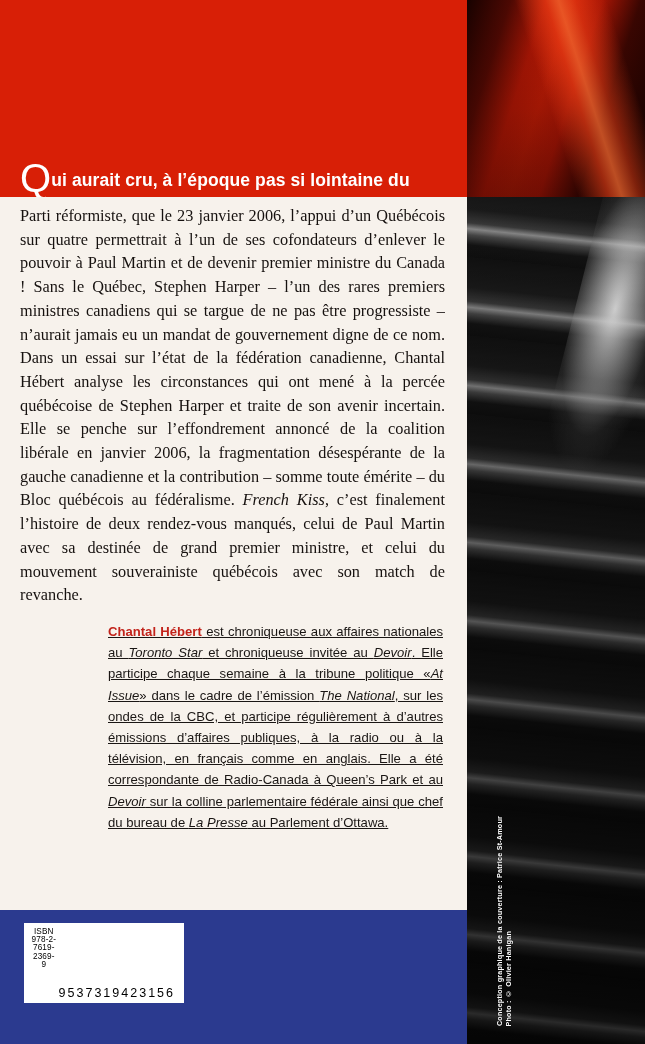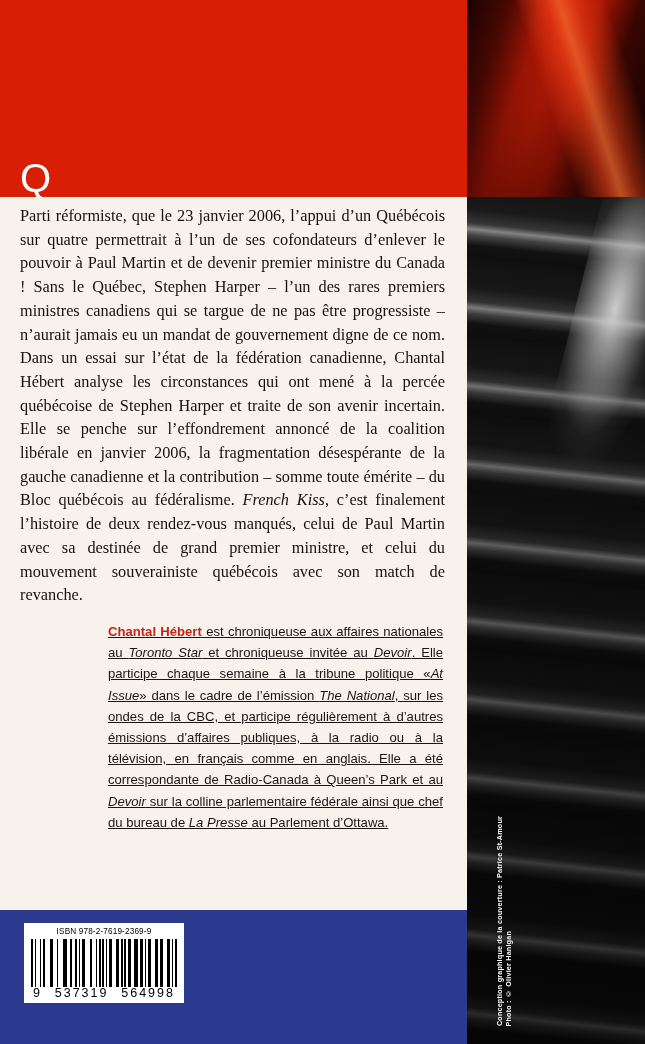--- a/index.html
+++ b/index.html
@@ -222,21 +222,21 @@
   .barcode-box {
     position: absolute;
     left: 24px;
     top: 923px;
     width: 160px;
     height: 80px;
     background: #ffffff;
     box-sizing: border-box;
     padding: 5px 7px 4px 7px;
     display: flex;
-    flex-direction: column;
+    flex-direction: row;
   }
   .isbn-text {
     font-family: "Liberation Sans", sans-serif;
     font-size: 8.2px;
     color: #000;
     text-align: center;
     letter-spacing: 0.15px;
     line-height: 1;
     margin-bottom: 3px;
   }
@@ -281,20 +281,21 @@
 
   <div class="credits">
     <div class="credit-line">Conception graphique de la couverture : Patrice St-Amour</div>
     <div class="credit-line">Photo : © Olivier Hanigan</div>
   </div>
 
   <div class="red-panel"></div>
 
   <div class="headline">
     <span class="dropcap">Q</span>
+      <span>ui aurait cru, à l’époque pas si lointaine du</span>
   </div>
 
   <div class="body-panel">
     <p class="blurb">Parti réformiste, que le 23 janvier 2006, l’appui d’un Québécois sur quatre permettrait à l’un de ses cofondateurs d’enlever le pouvoir à Paul Martin et de devenir premier ministre du Canada ! Sans le Québec, Stephen Harper – l’un des rares premiers ministres canadiens qui se targue de ne pas être progressiste – n’aurait jamais eu un mandat de gouvernement digne de ce nom. Dans un essai sur l’état de la fédération canadienne, Chantal Hébert analyse les circonstances qui ont mené à la percée québécoise de Stephen Harper et traite de son avenir incertain. Elle se penche sur l’effondrement annoncé de la coalition libérale en janvier 2006, la fragmentation désespérante de la gauche canadienne et la contribution – somme toute émérite – du Bloc québécois au fédéralisme. <i>French Kiss</i>, c’est finalement l’histoire de deux rendez-vous manqués, celui de Paul Martin avec sa destinée de grand premier ministre, et celui du mouvement souverainiste québécois avec son match de revanche.</p>
     <div class="bio"><span class="bio-name">Chantal Hébert</span> est chroniqueuse aux affaires nationales au <i>Toronto Star</i> et chroniqueuse invitée au <i>Devoir</i>. Elle participe chaque semaine à la tribune politique «<i>At Issue</i>» dans le cadre de l’émission <i>The National</i>, sur les ondes de la CBC, et participe régulièrement à d’autres émissions d’affaires publiques, à la radio ou à la télévision, en français comme en anglais. Elle a été correspondante de Radio-Canada à Queen’s Park et au <i>Devoir</i> sur la colline parlementaire fédérale ainsi que chef du bureau de <i>La Presse</i> au Parlement d’Ottawa.</div>
   </div>
 
   <div class="blue-band"></div>
 
   <div class="barcode-box">
@@ -356,17 +357,17 @@
         <div class="bar g" style="width: 2.32558%;"></div>
         <div class="bar" style="width: 2.32558%;"></div>
         <div class="bar g" style="width: 1.16279%;"></div>
         <div class="bar" style="width: 1.16279%;"></div>
         <div class="bar g" style="width: 1.16279%;"></div>
         <div class="bar" style="width: 1.16279%;"></div>
       </div>
     <div class="ean-row">
       <span class="ean-first">9</span>
       <span class="ean-mid">537319</span>
-      <span class="ean-mid">564998</span>
+      <span class="ean-mid">423156</span>
     </div>
   </div>
 
 </div>
 
 </body></html>

